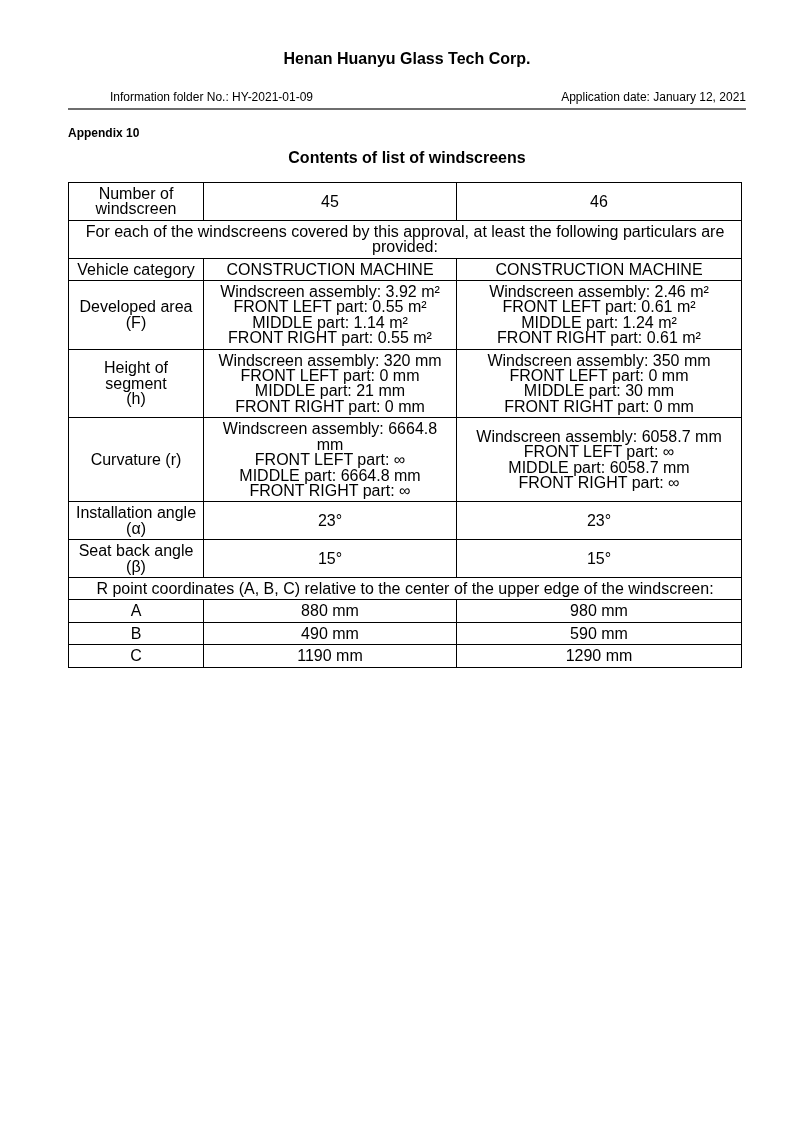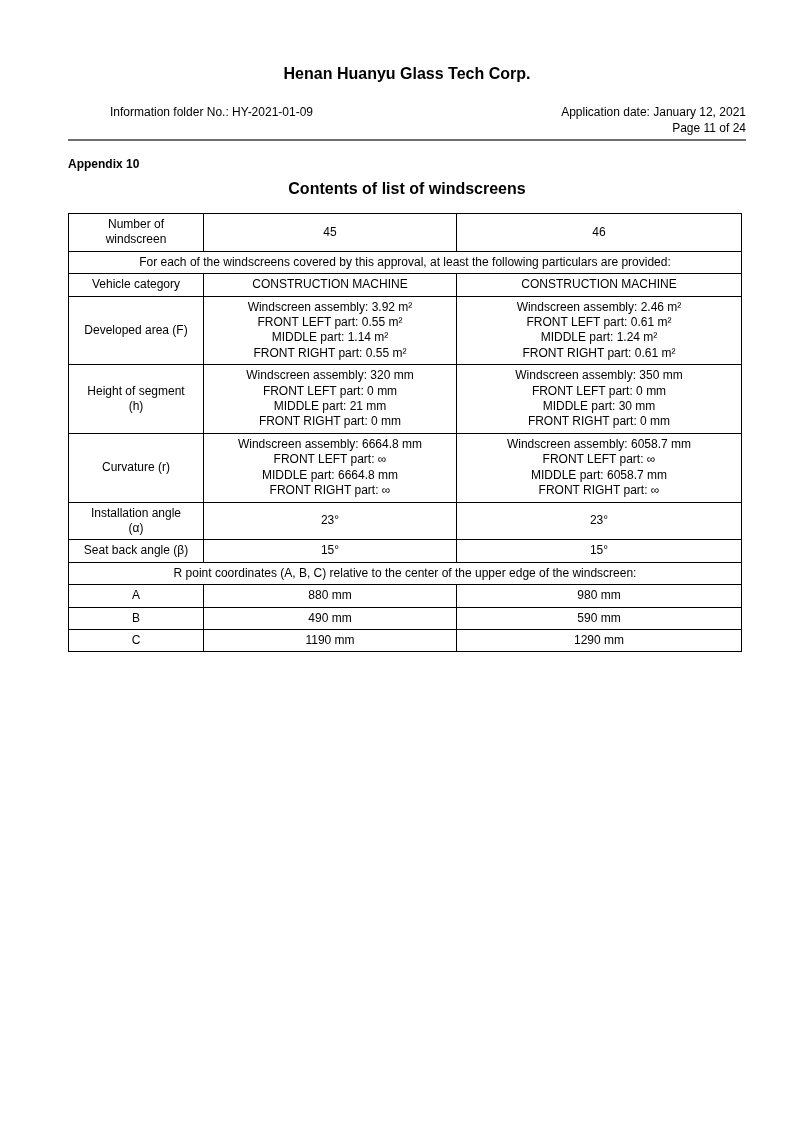--- a/index.html
+++ b/index.html
@@ -14,21 +14,21 @@
     margin: 0 auto;
     background: #ffffff;
     font-family: "Liberation Sans", sans-serif;
     color: #000000;
     box-sizing: border-box;
     overflow: hidden;
   }
   .content {
     position: absolute;
     left: 68px;
-    top: 18px;
+    top: 3px;
     width: 678px;
   }
   .company-title {
     margin-top: 46px;
     text-align: center;
     font-size: 16px;
     font-weight: bold;
     line-height: 20px;
   }
   .meta-row {
@@ -62,21 +62,21 @@
     text-align: center;
     font-size: 16px;
     font-weight: bold;
     line-height: 15px;
   }
   table.spec-table {
     margin-top: 17px;
     width: 673px;
     border-collapse: collapse;
     table-layout: fixed;
-    font-size: 12px;
+    font-size: 16px;
   }
   table.spec-table td {
     border: 1px solid #000000;
     padding: 3px 5px;
     text-align: center;
     vertical-align: middle;
     line-height: 15.4px;
     white-space: pre-line;
     word-wrap: break-word;
   }
@@ -88,21 +88,20 @@
 
 <div class="page">
   <div class="content">
 
     <div class="company-title">Henan Huanyu Glass Tech Corp.</div>
 
     <div class="meta-row">
       <span class="meta-left">Information folder No.: HY-2021-01-09</span>
       <span>Application date: January 12, 2021</span>
     </div>
-    <div class="page-number-row">Page 11 of 24</div>
 
     <div class="header-rule"></div>
 
     <div class="appendix-title">Appendix 10</div>
     <div class="section-subtitle">Contents of list of windscreens</div>
 
     <table class="spec-table">
       <colgroup>
         <col style="width:135px">
         <col style="width:253px">

